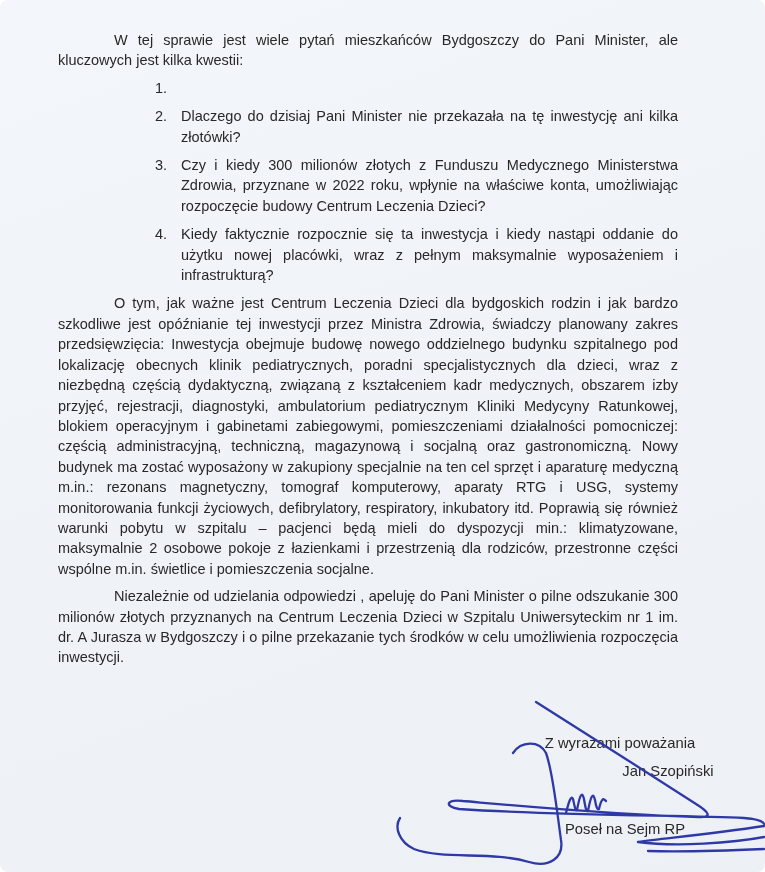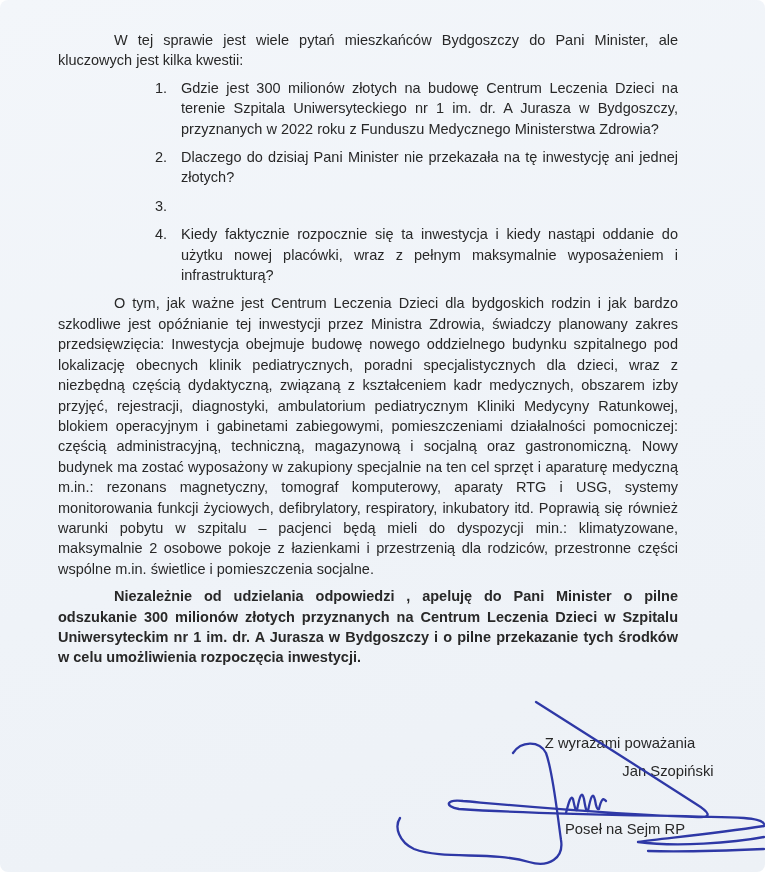--- a/index.html
+++ b/index.html
@@ -13,21 +13,21 @@
     box-sizing: border-box;
     background: linear-gradient(160deg, #f3f6fa 0%, #eff3f8 55%, #edf1f6 100%);
     color: #282828;
     padding: 30px 87px 0 58px;
     font-size: 14.5px;
     line-height: 20.4px;
     text-align: justify;
     border-radius: 8px;
   }
   p.para { margin: 0 0 7px 0; text-indent: 56px; }
-  p.para.last { margin-bottom: 0; font-weight: bold; }
+  p.para.last { margin-bottom: 0; }
   ul.questions { list-style: none; margin: 2px 0 8px 0; padding: 0; }
   li.q-item { display: flex; margin: 0 0 8px 0; padding-left: 97px; }
   .q-num { flex: 0 0 26px; }
   .q-text { flex: 1; text-align: justify; }
   .closing {
     position: absolute; left: 518px; top: 733px; width: 204px;
     text-align: center; font-size: 14.8px; line-height: 20px;
     text-indent: 0;
   }
   .closing .salutation { margin-bottom: 8px; }
@@ -41,28 +41,28 @@
 </head>
 <body>
 
 <div class="page">
 
   <p class="para">W tej sprawie jest wiele pytań mieszkańców Bydgoszczy do Pani Minister, ale kluczowych jest kilka kwestii:</p>
 
   <ul class="questions">
     <li class="q-item">
       <span class="q-num">1.</span>
-      <span class="q-text">Gdzie jest 300 milionów złotych na budowę Centrum Leczenia Dzieci na terenie Szpitala Uniwersyteckiego nr 1 im. dr. A Jurasza w Bydgoszczy, przyznanych w 2022 roku z Funduszu Medycznego Ministerstwa Zdrowia?</span>
     </li>
     <li class="q-item">
       <span class="q-num">2.</span>
-      <span class="q-text">Dlaczego do dzisiaj Pani Minister nie przekazała na tę inwestycję ani jednej złotych?</span>
+      <span class="q-text">Dlaczego do dzisiaj Pani Minister nie przekazała na tę inwestycję ani kilka złotówki?</span>
     </li>
     <li class="q-item">
       <span class="q-num">3.</span>
+      <span class="q-text">Czy i kiedy 300 milionów złotych z Funduszu Medycznego Ministerstwa Zdrowia, przyznane w 2022 roku,  wpłynie na właściwe konta, umożliwiając rozpoczęcie budowy Centrum Leczenia Dzieci?</span>
     </li>
     <li class="q-item">
       <span class="q-num">4.</span>
       <span class="q-text">Kiedy faktycznie rozpocznie się ta inwestycja i kiedy nastąpi oddanie do użytku nowej placówki, wraz z pełnym maksymalnie wyposażeniem i infrastrukturą?</span>
     </li>
   </ul>
 
   <p class="para">O tym, jak ważne jest Centrum Leczenia Dzieci dla bydgoskich rodzin i jak bardzo szkodliwe jest opóźnianie tej inwestycji przez Ministra Zdrowia, świadczy planowany zakres przedsięwzięcia: Inwestycja obejmuje budowę nowego oddzielnego budynku szpitalnego pod lokalizację obecnych klinik pediatrycznych, poradni specjalistycznych dla dzieci, wraz z niezbędną częścią dydaktyczną, związaną z kształceniem kadr medycznych, obszarem izby przyjęć, rejestracji, diagnostyki, ambulatorium pediatrycznym Kliniki Medycyny Ratunkowej, blokiem operacyjnym i gabinetami zabiegowymi, pomieszczeniami działalności pomocniczej: częścią administracyjną, techniczną, magazynową i socjalną oraz gastronomiczną. Nowy budynek ma zostać wyposażony w zakupiony specjalnie na ten cel sprzęt i aparaturę medyczną m.in.: rezonans magnetyczny, tomograf komputerowy, aparaty RTG i USG, systemy monitorowania funkcji życiowych, defibrylatory, respiratory, inkubatory itd. Poprawią się również warunki pobytu w szpitalu – pacjenci będą mieli do dyspozycji min.: klimatyzowane, maksymalnie 2 osobowe pokoje z łazienkami i przestrzenią dla rodziców, przestronne części wspólne m.in. świetlice i pomieszczenia socjalne.</p>
   <p class="para last">Niezależnie od udzielania odpowiedzi , apeluję do Pani Minister o pilne odszukanie 300 milionów złotych przyznanych na Centrum Leczenia Dzieci w Szpitalu Uniwersyteckim nr 1 im. dr. A Jurasza w Bydgoszczy i o pilne przekazanie tych środków w celu umożliwienia rozpoczęcia inwestycji.</p>
 

